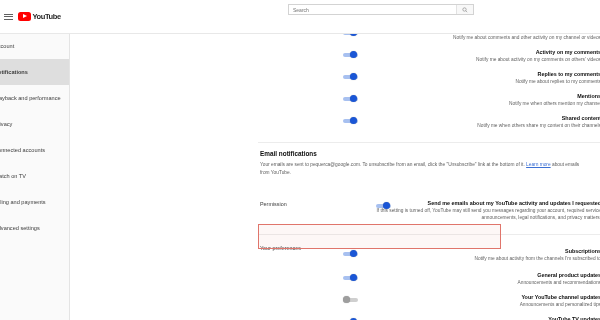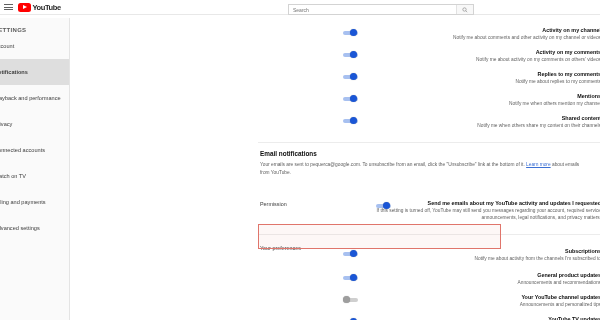--- a/index.html
+++ b/index.html
@@ -13,21 +13,21 @@
     background: #ffffff;
     font-family: "Liberation Sans", sans-serif;
     color: #030303;
     -webkit-font-smoothing: antialiased;
   }
 
   
   .topbar {
     position: absolute;
     left: 0; top: 0;
-    width: 600px; height: 15px;
+    width: 600px; height: 34px;
     background: #ffffff;
     border-bottom: 1px solid #e8e8e8;
     box-sizing: border-box;
     display: flex;
     align-items: center;
     z-index: 30;
   }
   .hamburger {
     width: 9px;
     margin-left: 4px;

